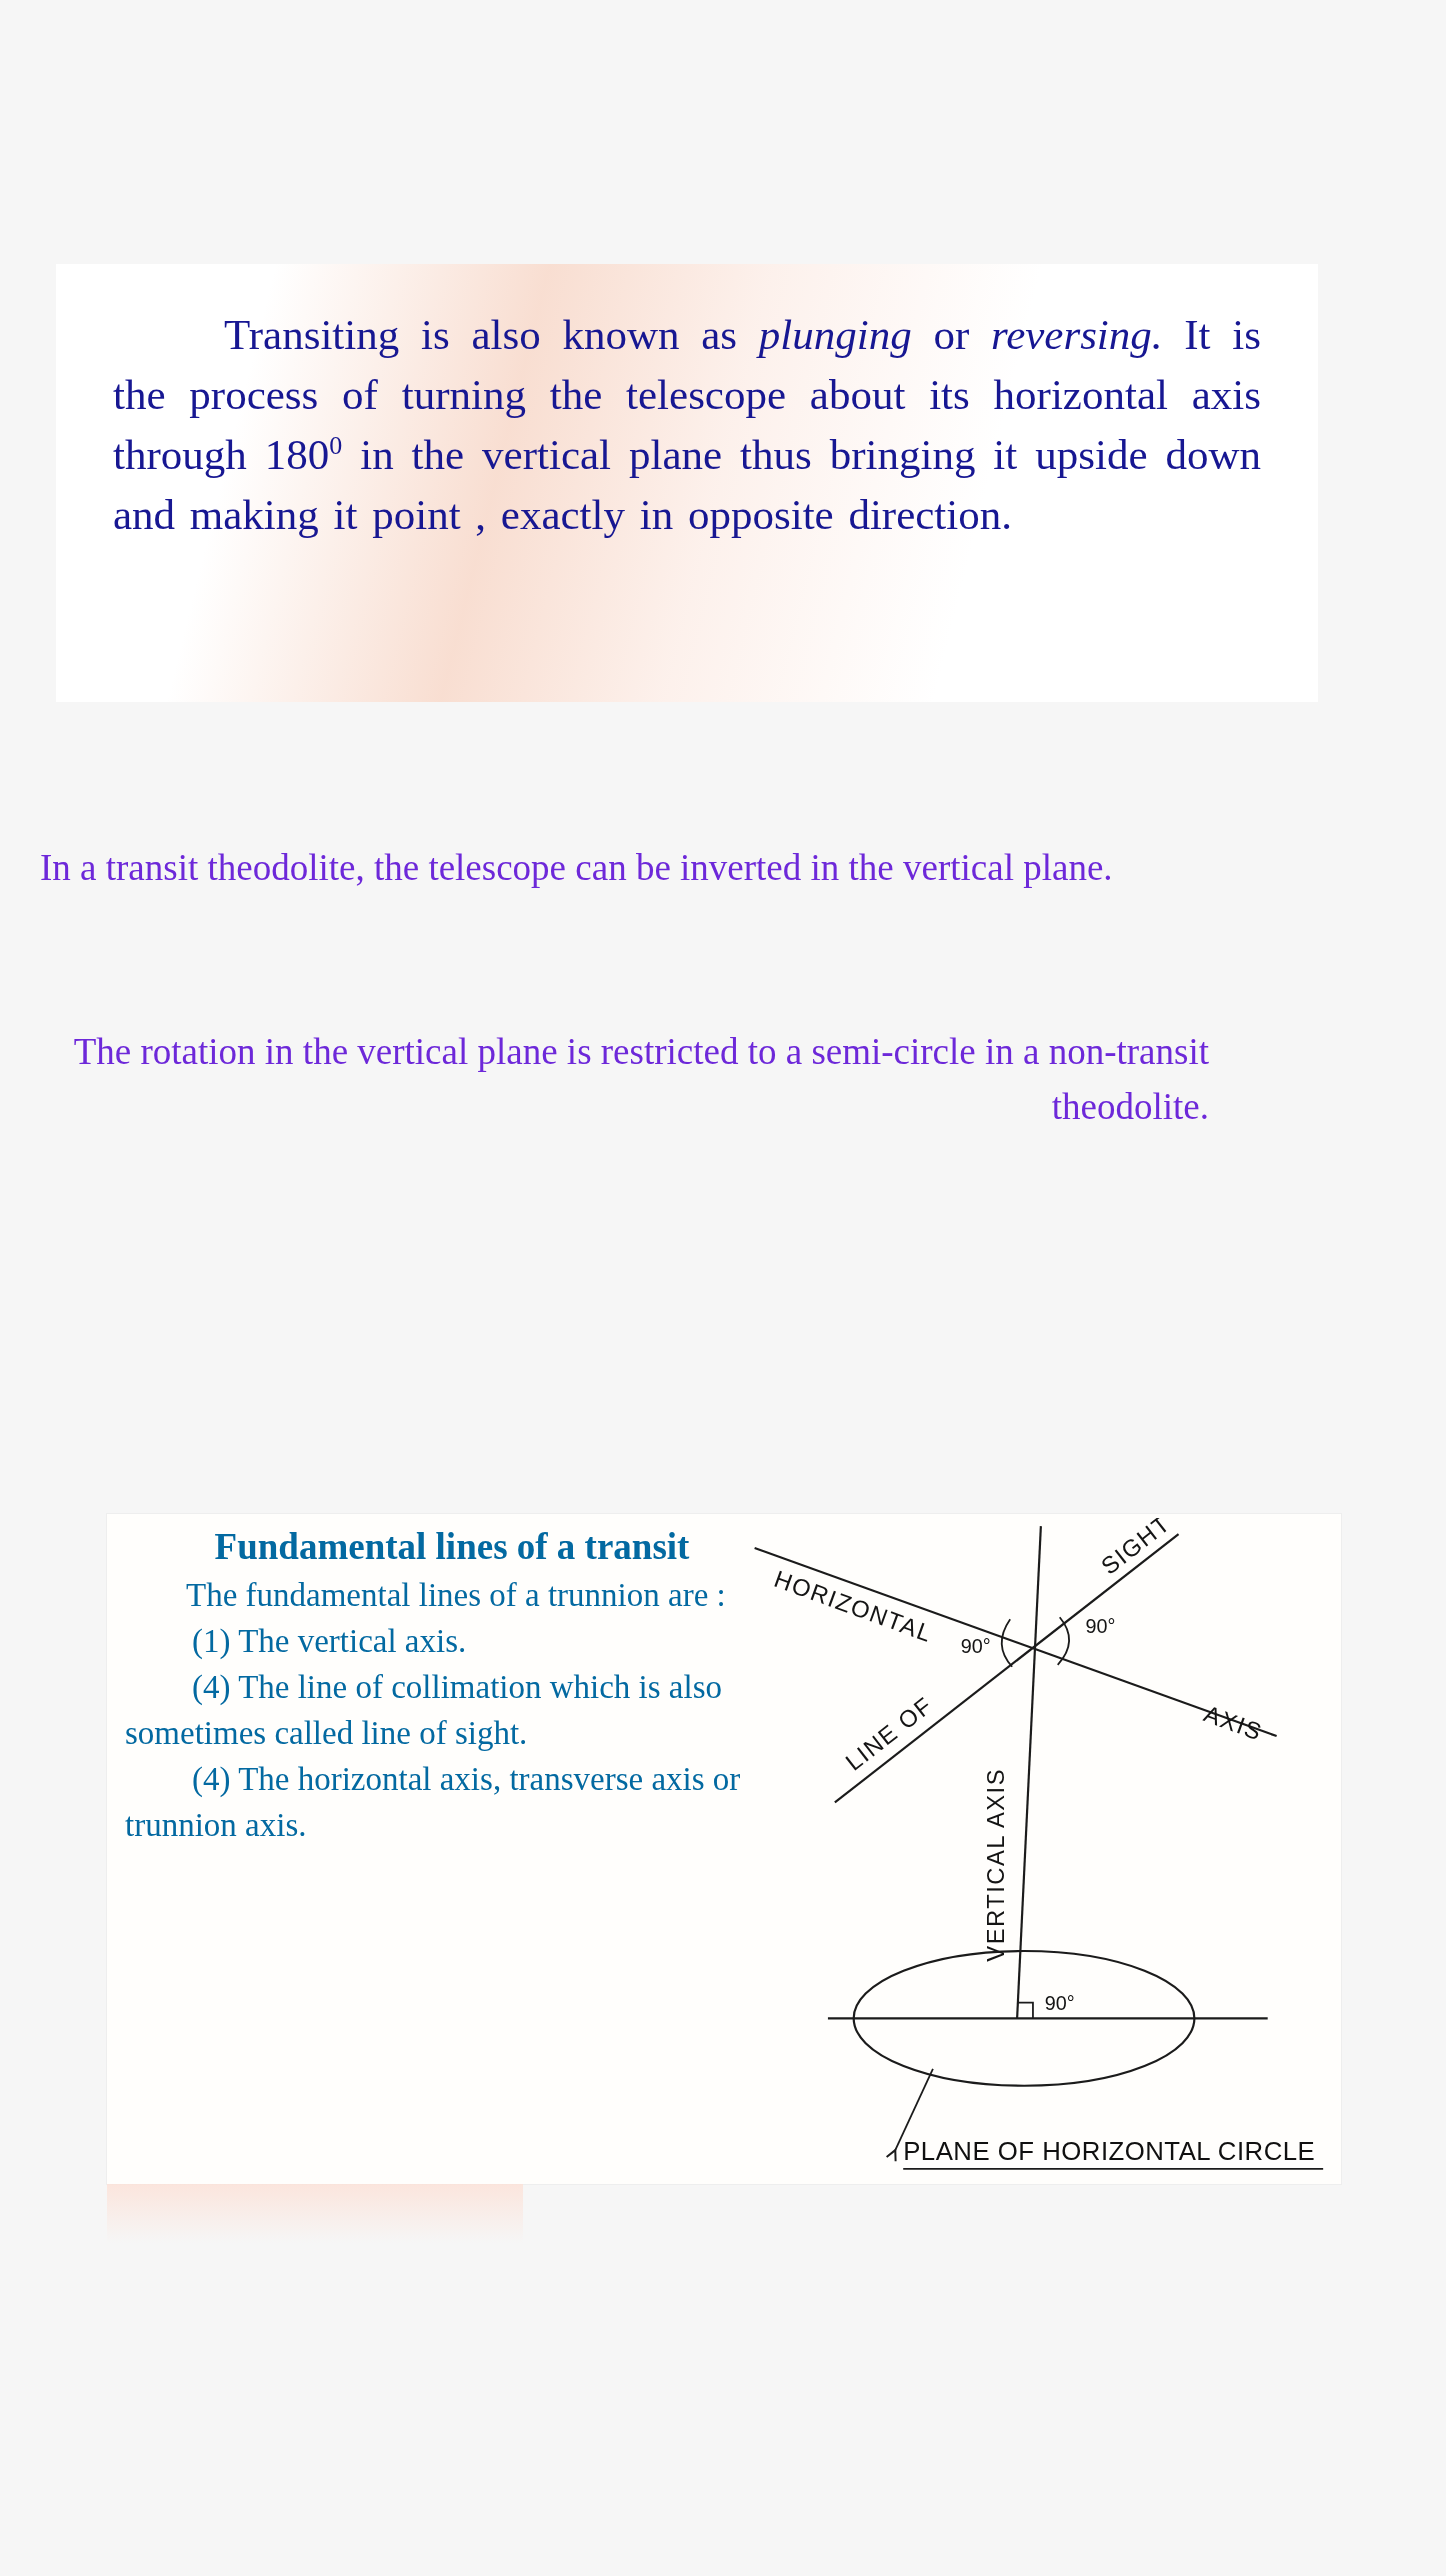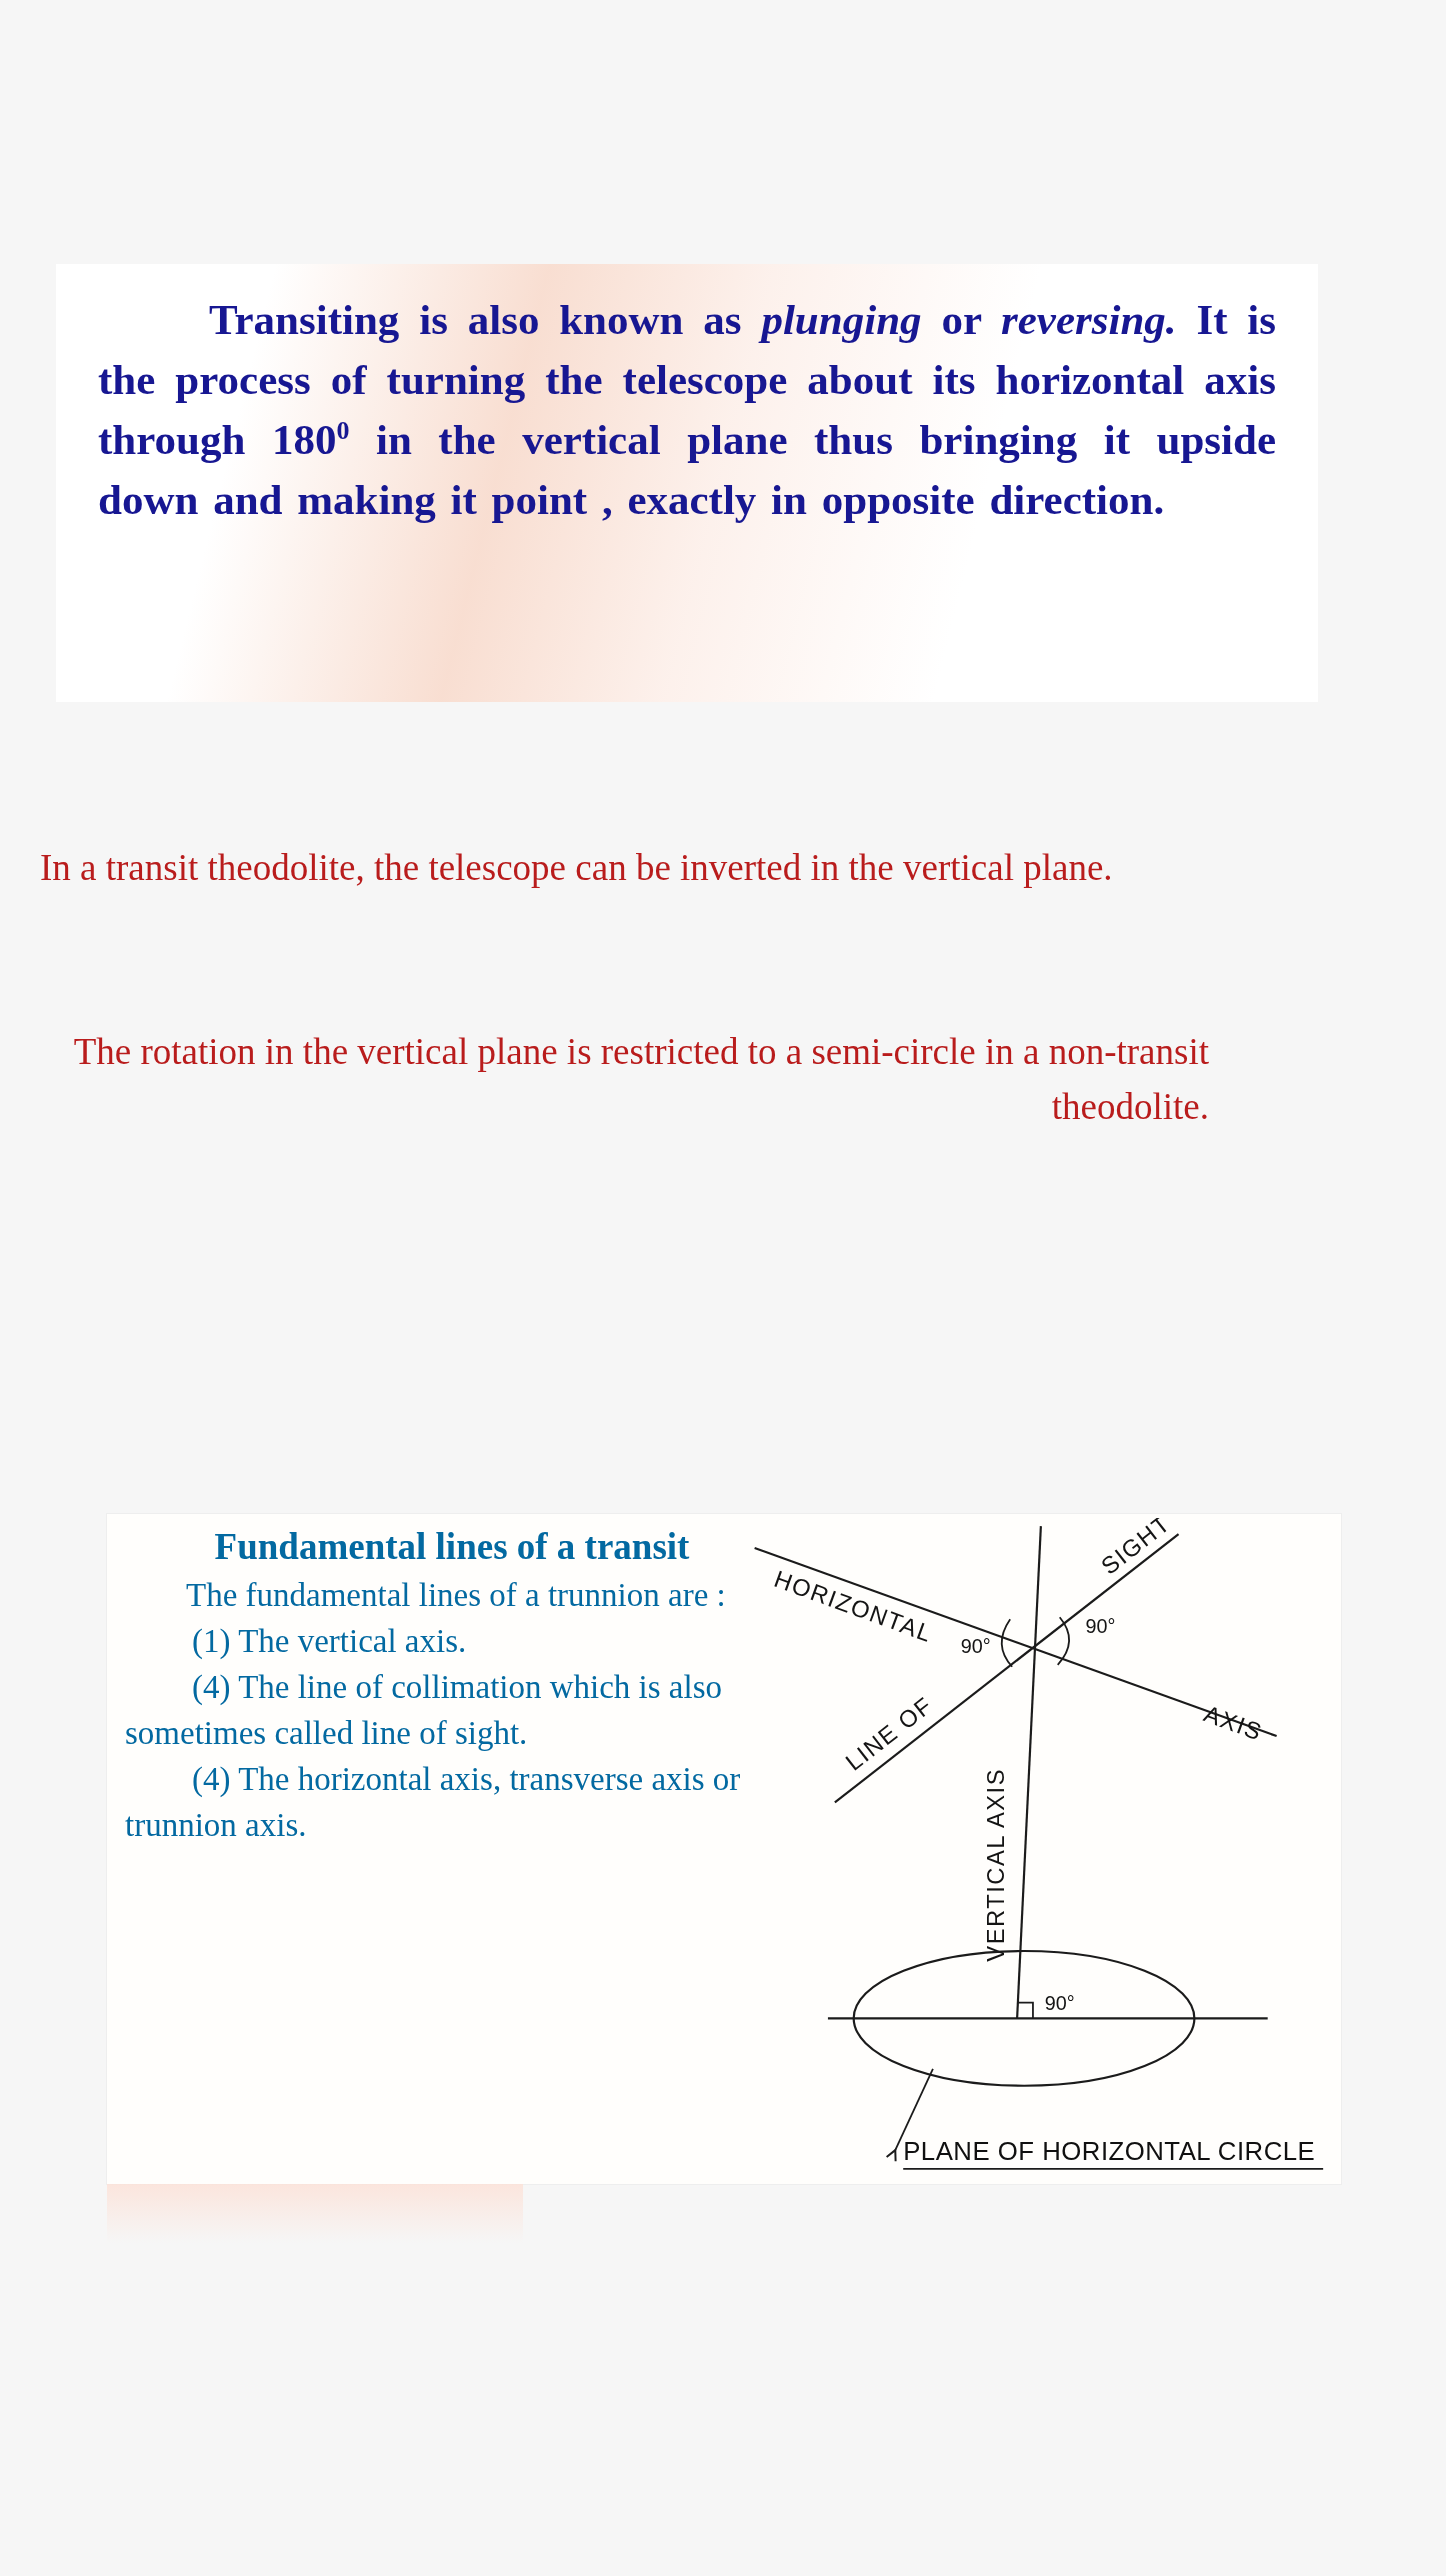--- a/index.html
+++ b/index.html
@@ -24,38 +24,38 @@
     background:
       linear-gradient(104deg,
         rgba(255,255,255,0) 16%,
         rgba(243,195,172,0.55) 36%,
         rgba(249,219,206,0.40) 52%,
         rgba(255,255,255,0) 72%),
       #ffffff;
   }
   .slide-text {
     font-size: 43px;
-    font-weight: bold;
+    font-weight: normal;
     line-height: 60px;
     color: #171792;
     text-align: justify;
     text-indent: 111px;
-    margin: 0;
+    margin: 15px;
     word-spacing: 4px;
   }
   .slide-text sup { font-size: 26px; vertical-align: super; line-height: 0; }
 
   
   .body-para {
     position: absolute;
     left: 40px;
     width: 1169px;
     font-size: 37px;
     line-height: 55px;
-    color: #b91c1c;
+    color: #6d28d9;
     margin: 0;
   }
   #para1 { top: 840px; }
   #para2 { top: 1024px; text-align: right; }
 
   
   .scan-block {
     position: absolute;
     left: 107px;
     top: 1514px;

